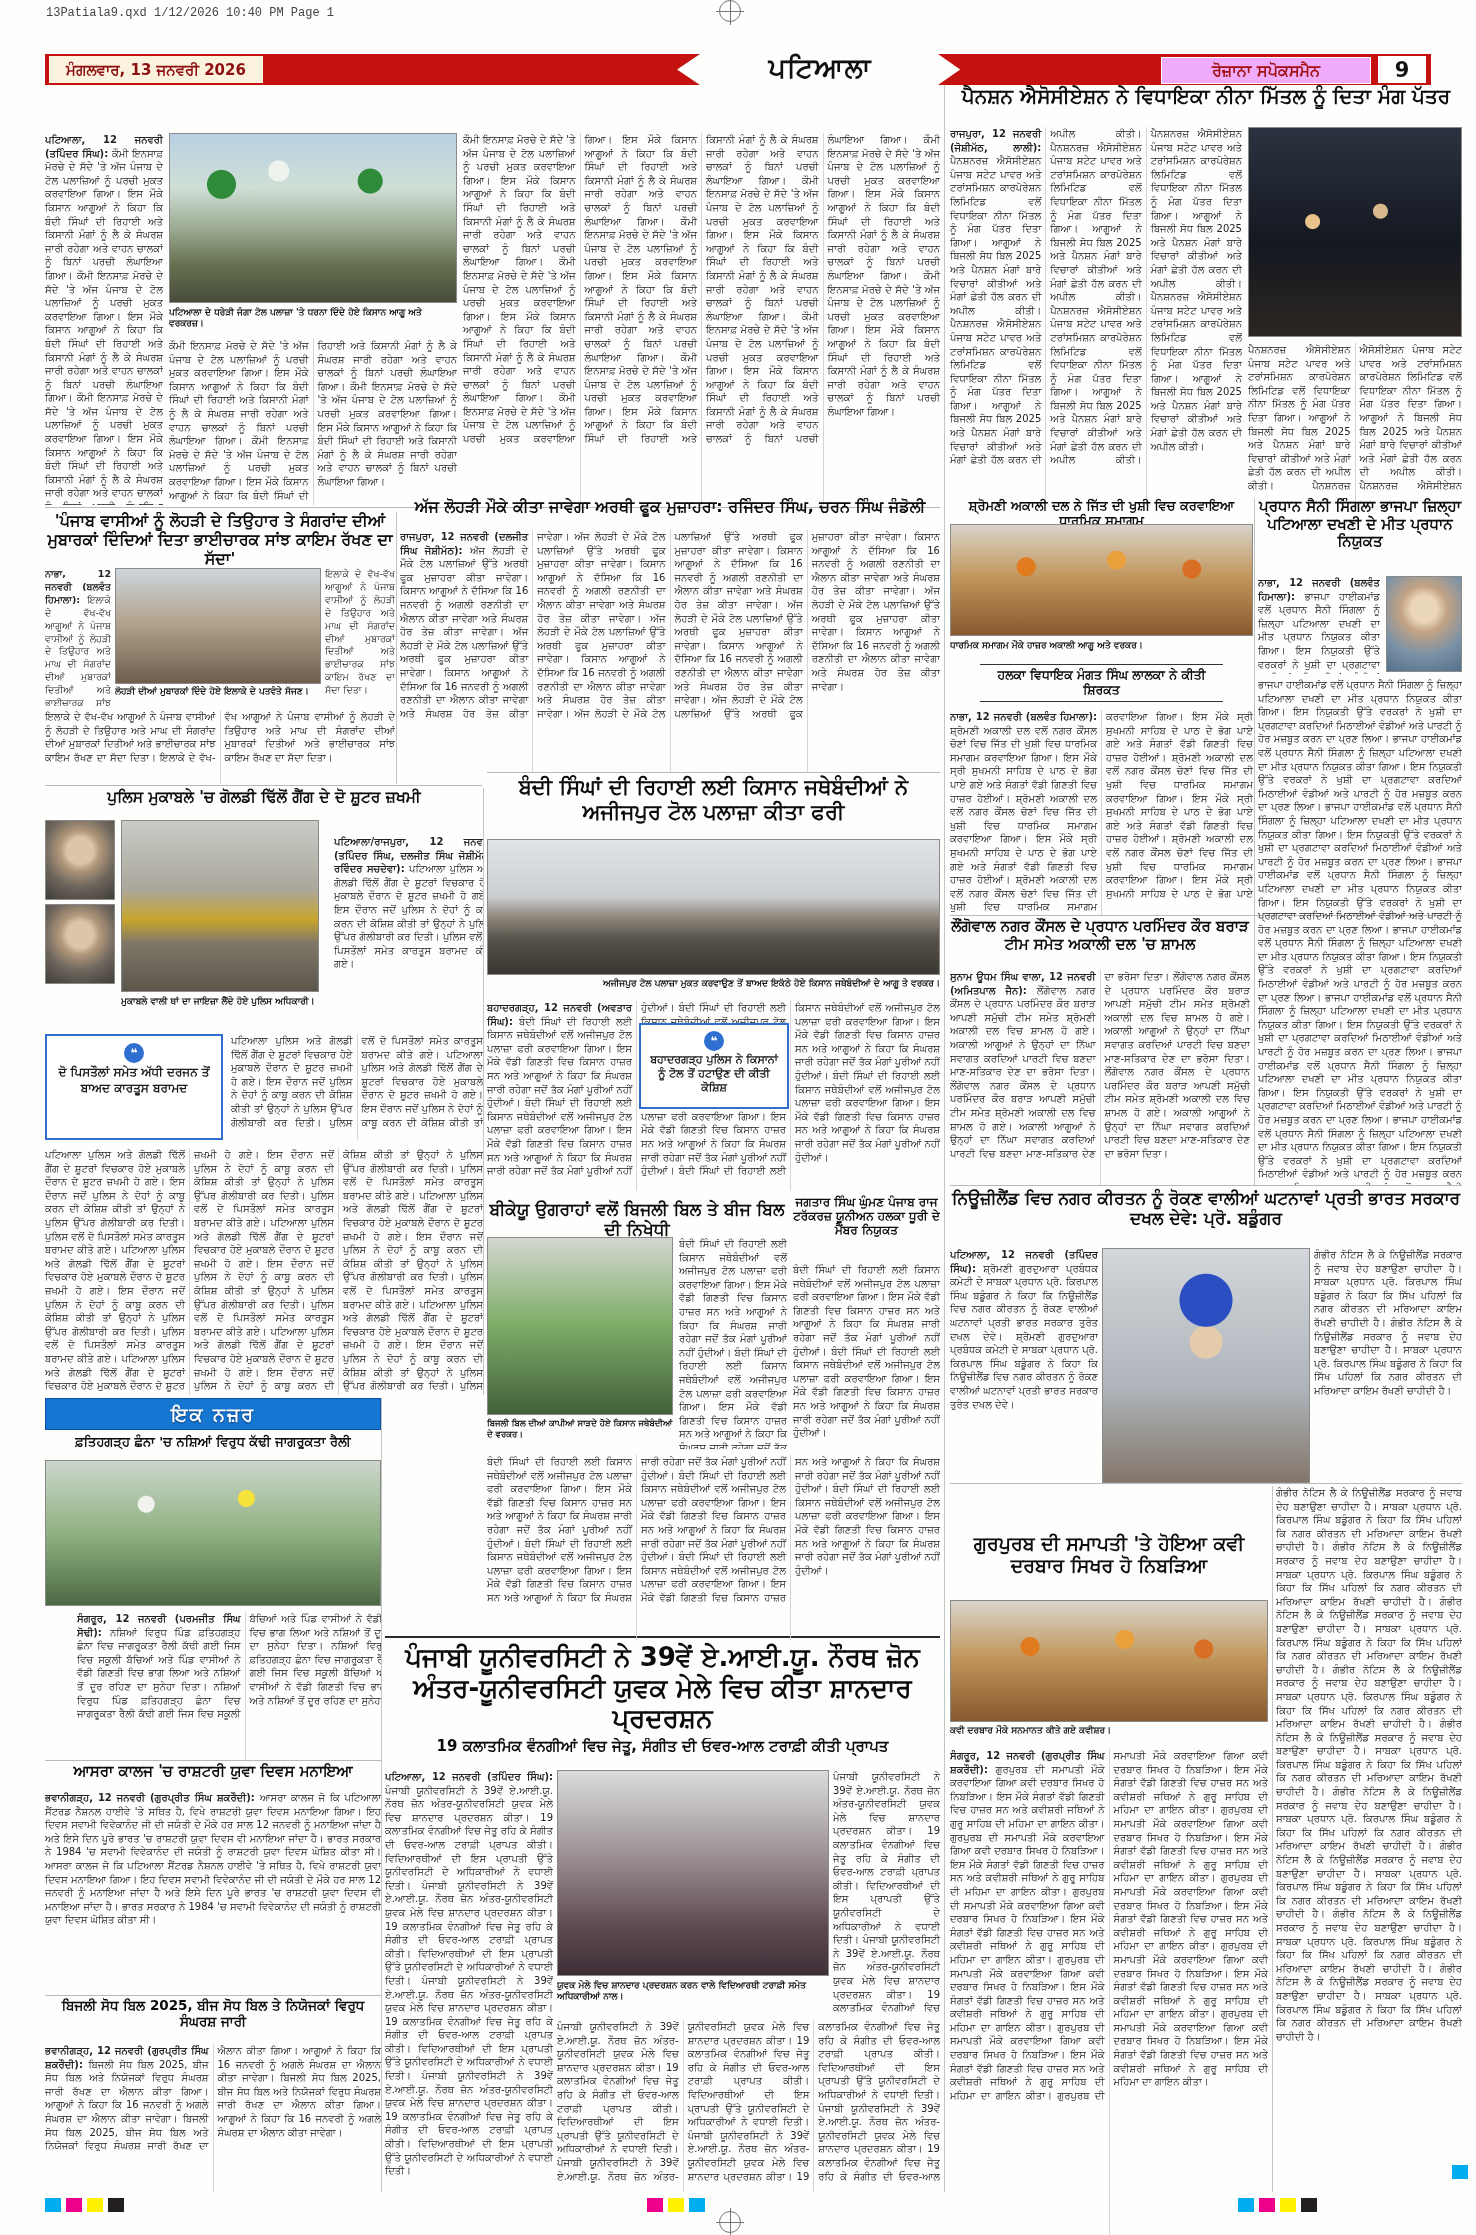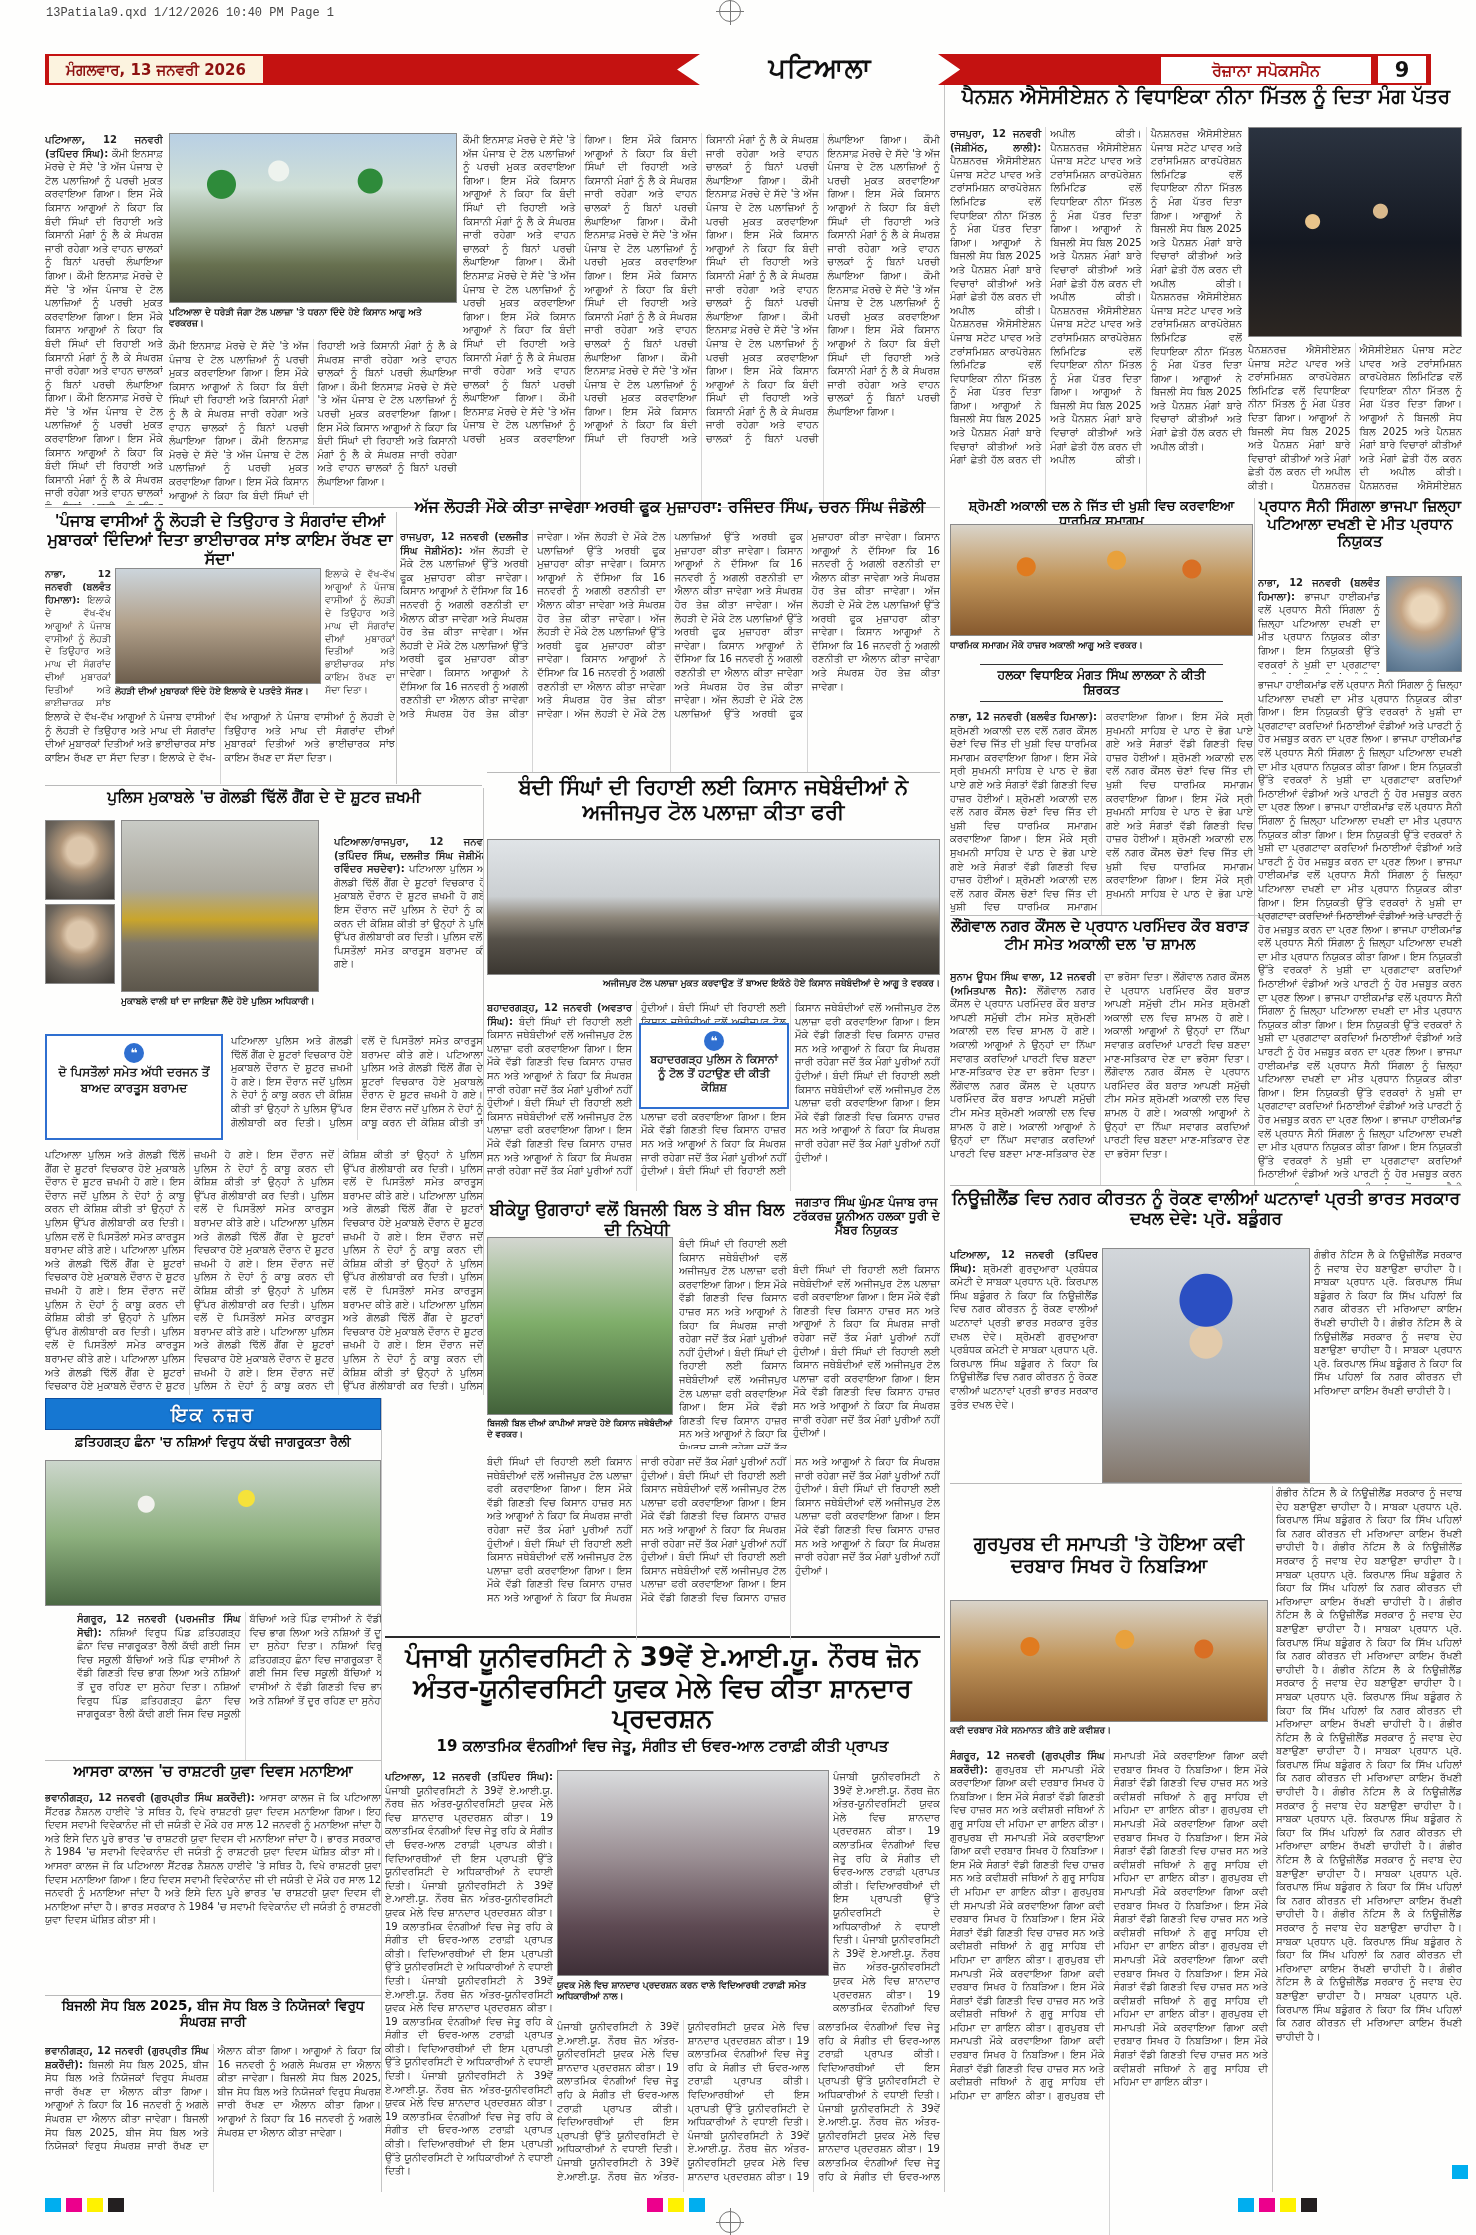--- a/index.html
+++ b/index.html
@@ -12,21 +12,21 @@
   .regmark::after{top:50%;left:-4px;height:1px;width:28px;}
   
   .hdr{position:absolute;left:45px;top:54px;width:1386px;height:31px;}
   .rib{position:absolute;top:0;height:31px;background:#c41211;}
   .ribL{left:0;width:655px;clip-path:polygon(0 0,100% 0,96.5% 50%,100% 100%,0 100%);}
   .ribR{left:893px;width:493px;clip-path:polygon(0 0,100% 0,100% 100%,0 100%,4.5% 50%);}
   .datebox{position:absolute;left:4px;top:2px;width:214px;height:27px;background:#fcf3df;
            display:flex;align-items:center;justify-content:center;font-size:15px;font-weight:700;color:#8d1010;}
   .ptitle{position:absolute;left:660px;top:-2px;width:230px;text-align:center;
           font-size:27px;font-weight:900;color:#101010;letter-spacing:1px;}
-  .brandbox{position:absolute;right:60px;top:3px;width:208px;height:25px;background:#ffffff;
+  .brandbox{position:absolute;right:60px;top:3px;width:208px;height:25px;background:#f0abfc;
             border:1px solid #ffffff;display:flex;align-items:center;justify-content:center;
             font-size:16px;font-weight:800;color:#a31212;}
   .pagebox{position:absolute;right:5px;top:2px;width:48px;height:27px;background:#ffffff;
            display:flex;align-items:center;justify-content:center;font-size:21px;font-weight:900;color:#111;}
   
   .art{position:absolute;overflow:hidden;}
   .hl{font-weight:800;color:#0c0c0c;text-align:center;line-height:1.18;overflow:hidden;}
   .body{font-size:10px;line-height:1.36;text-align:justify;color:#232323;overflow:hidden;}
   .body b,.dl{font-weight:800;}
   .cols2{column-count:2;column-gap:9px;column-rule:1px solid #d5d5d5;}

